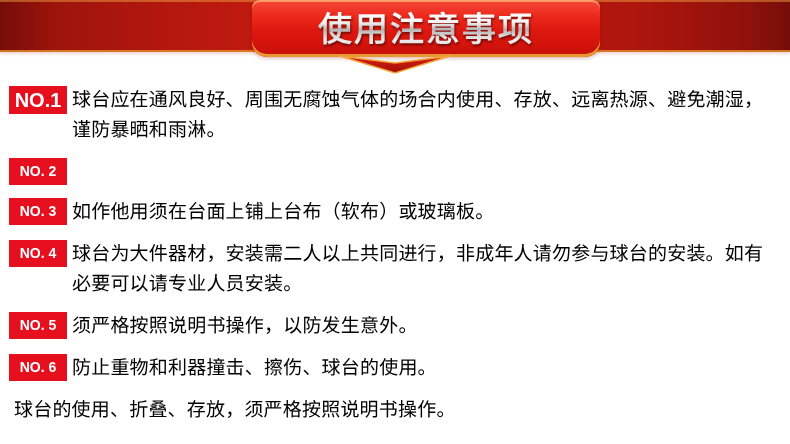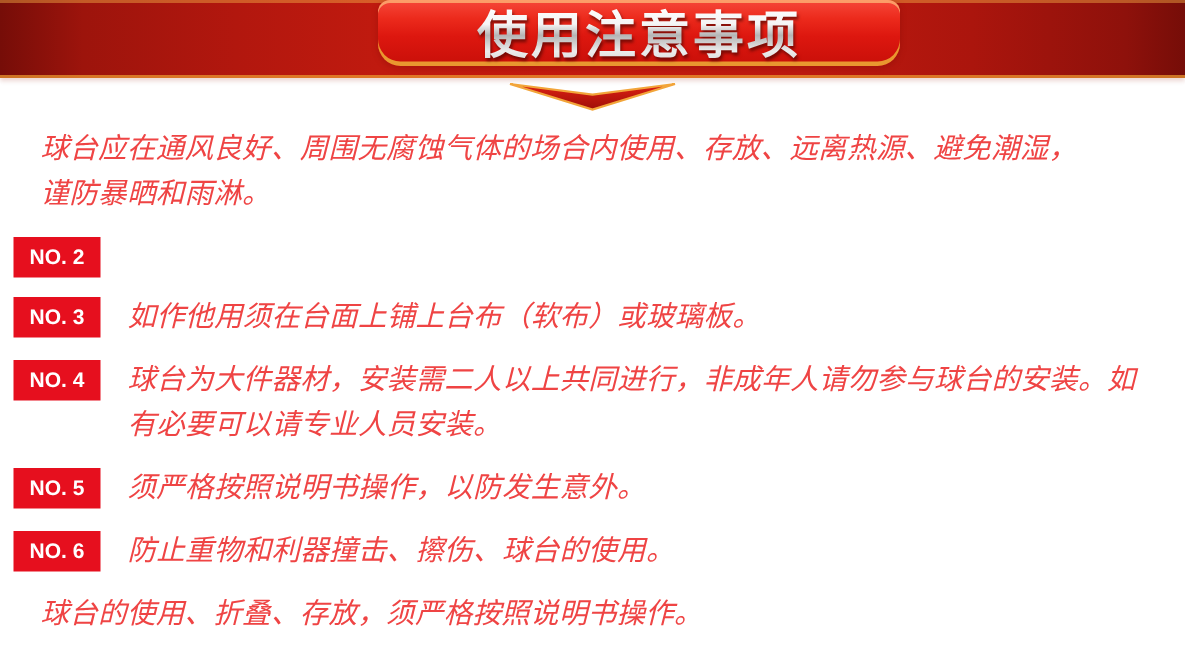--- a/index.html
+++ b/index.html
@@ -24,21 +24,21 @@
       #c41b10 50%, #bd190f 68%, #ab150d 82%, #8e110b 95%, #760d08 100%);
     box-shadow: inset 0 2px 0 rgba(243,176,70,0.45),
                 inset 0 -2px 0 rgba(233,151,47,0.75),
                 0 2px 3px rgba(150,25,12,0.18);
   }
   .banner-center {
     position: absolute;
     left: 252px;
     top: 0;
     width: 348px;
-    height: 44px;
+    height: 57px;
     border-radius: 8px 8px 15px 15px;
     background: linear-gradient(180deg,
       #f6483a 0%, #ec2a1c 28%, #dd170f 55%, #c80f09 100%);
     box-shadow: inset 0 2px 0 rgba(255,205,130,0.65),
                 inset 0 -3px 0 #e9972f,
                 0 1px 4px rgba(120,10,5,0.35);
     display: flex;
     align-items: center;
     justify-content: center;
   }
@@ -89,27 +89,26 @@
     line-height: 27px;
     text-align: center;
     white-space: nowrap;
   }
   .notice-item:first-child .badge {
     font-size: 20px;
     height: 28px;
     line-height: 28px;
   }
   .item-text {
-    margin: 0 0 0 18px;
+    margin: 0 0 0 5px;
     max-width: 700px;
     font-size: 19px;
     line-height: 30px;
     letter-spacing: 0.2px;
-    color: #ef4444;
-    font-style: italic;
+    color: #000000;
   }
 </style>
 </head>
 <body>
 
 <header class="banner">
   <div class="banner-center">
     <h1 class="banner-title">使用注意事项</h1>
   </div>
   <svg class="banner-tail" viewBox="0 0 112 20" width="112" height="20" aria-hidden="true">
@@ -118,20 +117,21 @@
         <stop offset="0" stop-color="#dd2013"></stop>
         <stop offset="1" stop-color="#9f0f08"></stop>
       </linearGradient>
     </defs>
     <polygon points="1,1 56,8 111,1 56,18" fill="url(#tailg)" stroke="#f2a53a" stroke-width="1.5"></polygon>
   </svg>
 </header>
 
 <main class="notice-list">
   <div class="notice-item">
+    <span class="badge">NO.1</span>
     <p class="item-text">球台应在通风良好、周围无腐蚀气体的场合内使用、存放、远离热源、避免潮湿，谨防暴晒和雨淋。</p>
   </div>
   <div class="notice-item">
     <span class="badge">NO. 2</span>
   </div>
   <div class="notice-item">
     <span class="badge">NO. 3</span>
     <p class="item-text">如作他用须在台面上铺上台布（软布）或玻璃板。</p>
   </div>
   <div class="notice-item">

